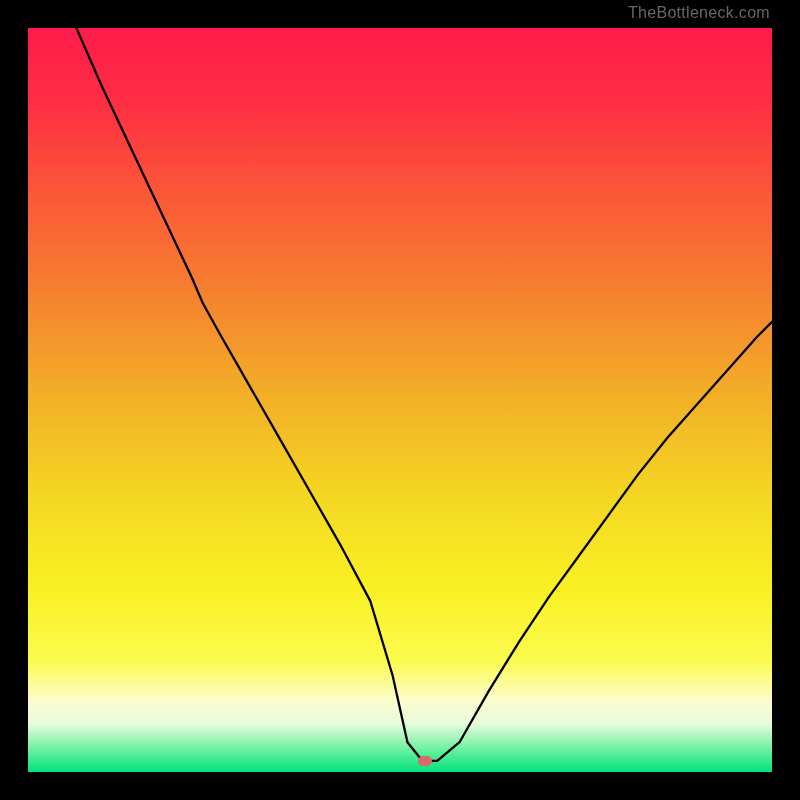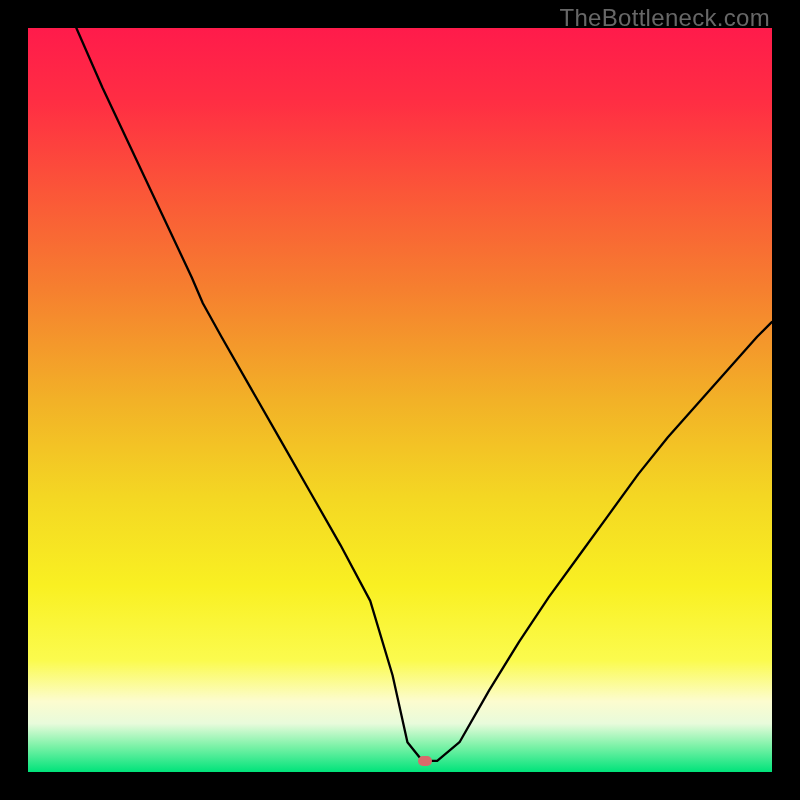--- a/index.html
+++ b/index.html
@@ -30,21 +30,21 @@
     left: 0;
     top: 0;
     width: 100%;
     height: 100%;
   }
   .watermark {
     position: absolute;
     top: 4px;
     right: 30px;
     color: #676767;
-    font-size: 24px;
+    font-size: 16px;
     font-weight: 500;
     letter-spacing: 0.3px;
   }
   svg.curve {
     position: absolute;
     left: 0;
     top: 0;
     width: 100%;
     height: 100%;
     overflow: visible;

